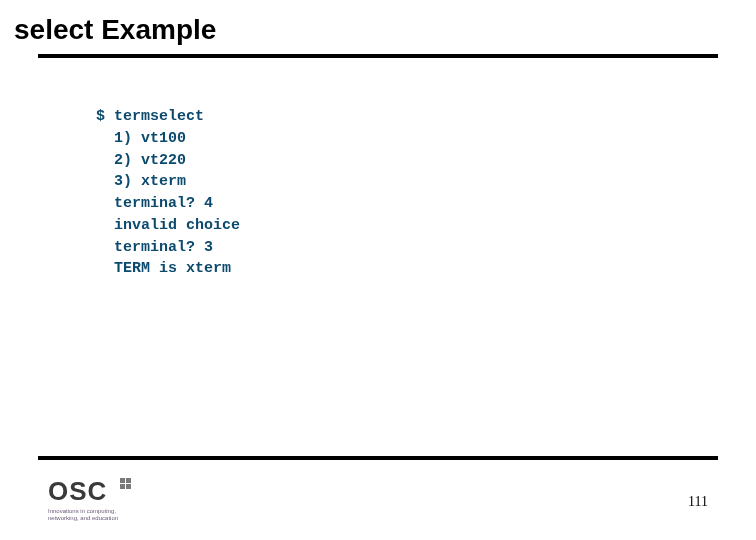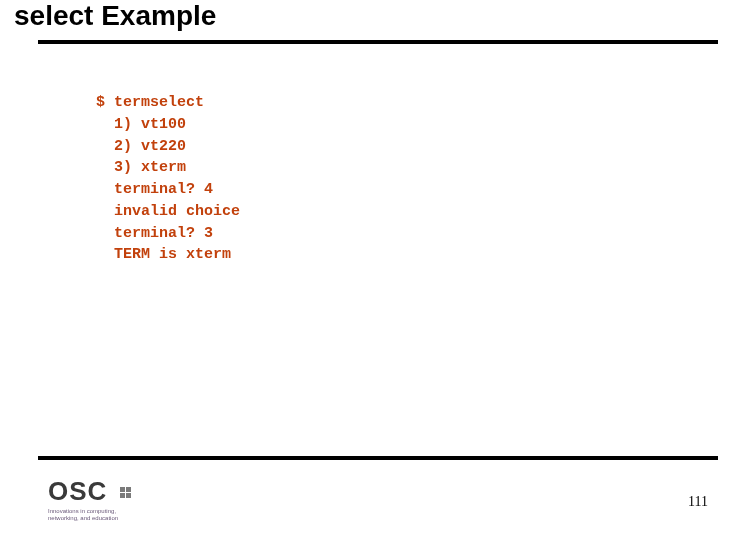--- a/index.html
+++ b/index.html
@@ -13,32 +13,32 @@
   }
   .slide {
     width: 100%;
     height: 100%;
     position: relative;
   }
   .title {
     font-size: 28px;
     font-weight: bold;
     color: #000;
-    padding: 0 0 8px 14px;
+    padding: 14px 0 8px 14px;
   }
   .title-rule {
     border: none;
     border-top: 4px solid #000;
     margin: 0 38px 0 38px;
   }
   .code-block {
     font-family: "Courier New", Courier, monospace;
     font-size: 15px;
     font-weight: bold;
-    color: #c2410c;
+    color: #0c4a6e;
     padding: 48px 0 0 96px;
     line-height: 1.45;
     white-space: pre;
   }
   .footer-rule {
     position: absolute;
     left: 38px;
     right: 38px;
     bottom: 80px;
     border: none;
@@ -47,21 +47,21 @@
   .logo-wrap {
     position: absolute;
     left: 48px;
     bottom: 18px;
     display: flex;
     flex-direction: column;
     align-items: flex-start;
   }
   .logo {
     display: flex;
-    align-items: center;
+    align-items: flex-start;
     gap: 13px;
   }
   .logo-text {
     font-size: 26px;
     font-weight: 900;
     letter-spacing: 1px;
     color: #3a3a3a;
     font-family: Arial, sans-serif;
   }
   .logo-squares {

